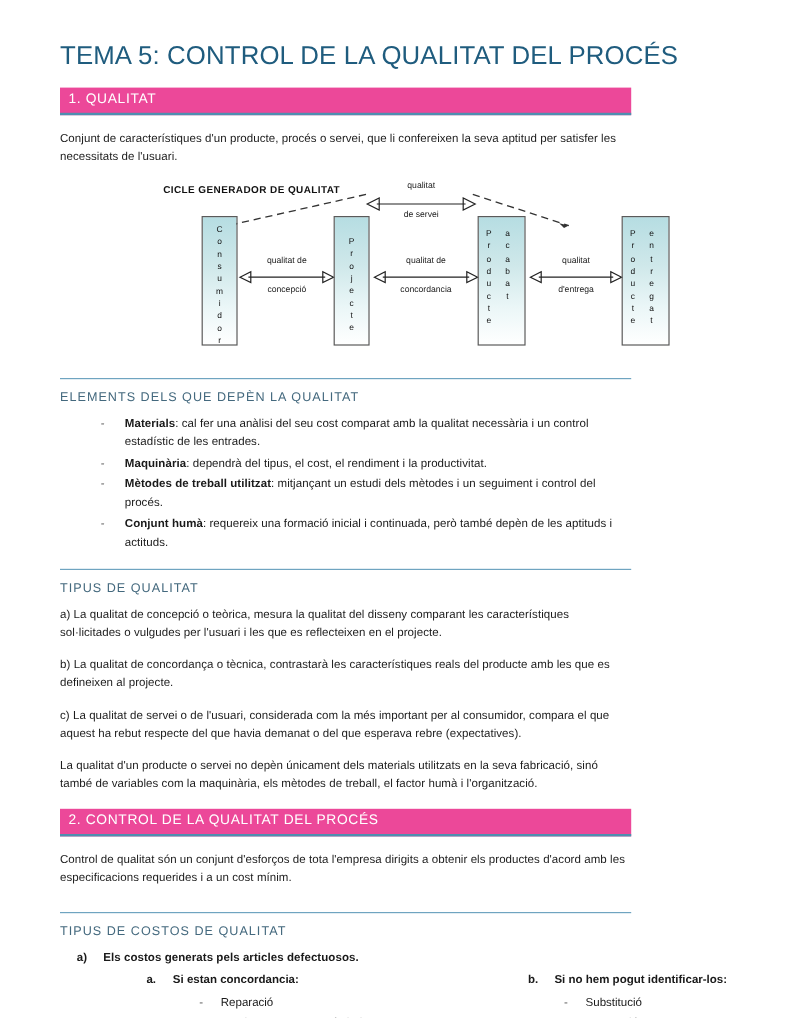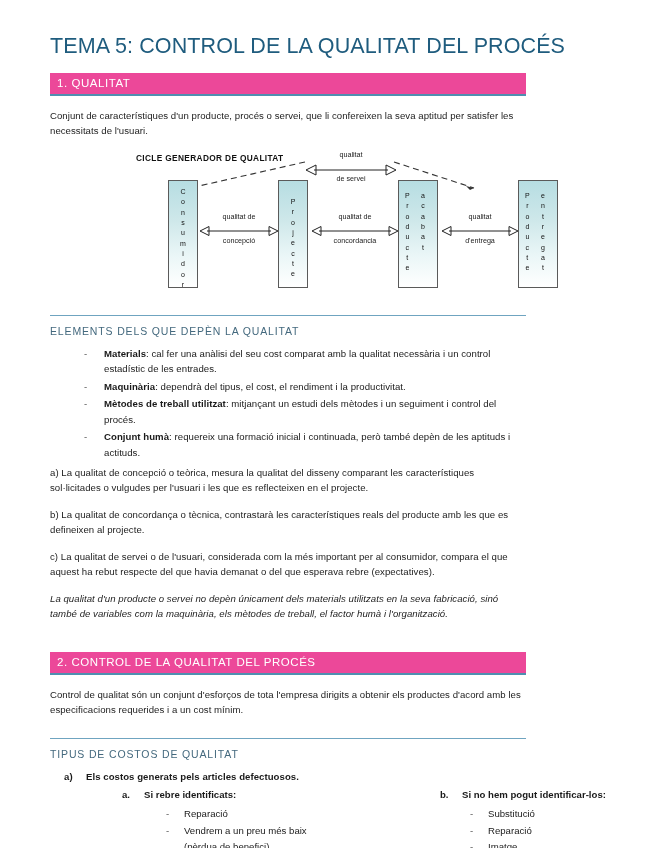--- a/index.html
+++ b/index.html
@@ -331,49 +331,50 @@
 
   <div class="sub-head">ELEMENTS DELS QUE DEPÈN LA QUALITAT</div>
 
   <ul class="dash">
     <li><b>Materials</b><span>: cal fer una anàlisi del seu cost comparat amb la qualitat necessària i un control estadístic de les entrades.</span></li>
     <li><b>Maquinària</b><span>: dependrà del tipus, el cost, el rendiment i la productivitat.</span></li>
     <li><b>Mètodes de treball utilitzat</b><span>: mitjançant un estudi dels mètodes i un seguiment i control del procés.</span></li>
     <li><b>Conjunt humà</b><span>: requereix una formació inicial i continuada, però també depèn de les aptituds i actituds.</span></li>
   </ul>
 
+  <div class="sub-head">TIPUS DE QUALITAT</div>
 
   <p class="body"><span>a) La </span><b>qualitat de concepció o teòrica</b><span>, mesura la qualitat del disseny comparant les característiques sol·licitades o vulgudes per l'usuari i les que es reflecteixen en el projecte.</span></p>
 
   <p class="body"><span>b) </span><b>La qualitat de concordança o tècnica</b><span>, contrastarà les característiques reals del producte amb les que es defineixen al projecte.</span></p>
 
   <p class="body"><span>c) </span><b>La qualitat de servei o de l'usuari</b><span>, considerada com la més important per al consumidor, compara el que aquest ha rebut respecte del que havia demanat o del que esperava rebre (expectatives).</span></p>
 
 
-  <p class="body" style="margin-bottom:30px;font-style:italic;">La qualitat d'un producte o servei no depèn únicament dels materials utilitzats en la seva fabricació, sinó també de variables com la maquinària, els mètodes de treball, el factor humà i l'organització.</p>
+  <p class="body" style="margin-bottom:12px;">La qualitat d'un producte o servei no depèn únicament dels materials utilitzats en la seva fabricació, sinó també de variables com la maquinària, els mètodes de treball, el factor humà i l'organització.</p>
 
   <div class="section-bar">2. CONTROL DE LA QUALITAT DEL PROCÉS</div>
 
   <p class="body"><b>Control de qualitat</b><span> són un conjunt d'esforços de tota l'empresa dirigits a obtenir els productes d'acord amb les especificacions requerides i a un cost mínim.</span></p>
 
   <div class="sub-head" style="margin-top:20px;">TIPUS DE COSTOS DE QUALITAT</div>
 
   <div class="olist">
 
     <div class="ol-row ol-a">
       <span class="mark">a)</span>
       <span>Els costos generats pels articles defectuosos.</span>
     </div>
 
     <div class="two-col">
 
       <div class="col col-left">
         <div class="col-head">
           <span class="mark">a.</span>
-          <span>Si rebre identificats:</span>
+          <span>Si estan concordancia:</span>
         </div>
         <ul>
           <li>Reparació</li>
           <li>Vendrem a un preu més baix</li>
           <li class="noDash">(pèrdua de benefici)</li>
 
         </ul>
       </div>
 
       <div class="col col-right">

